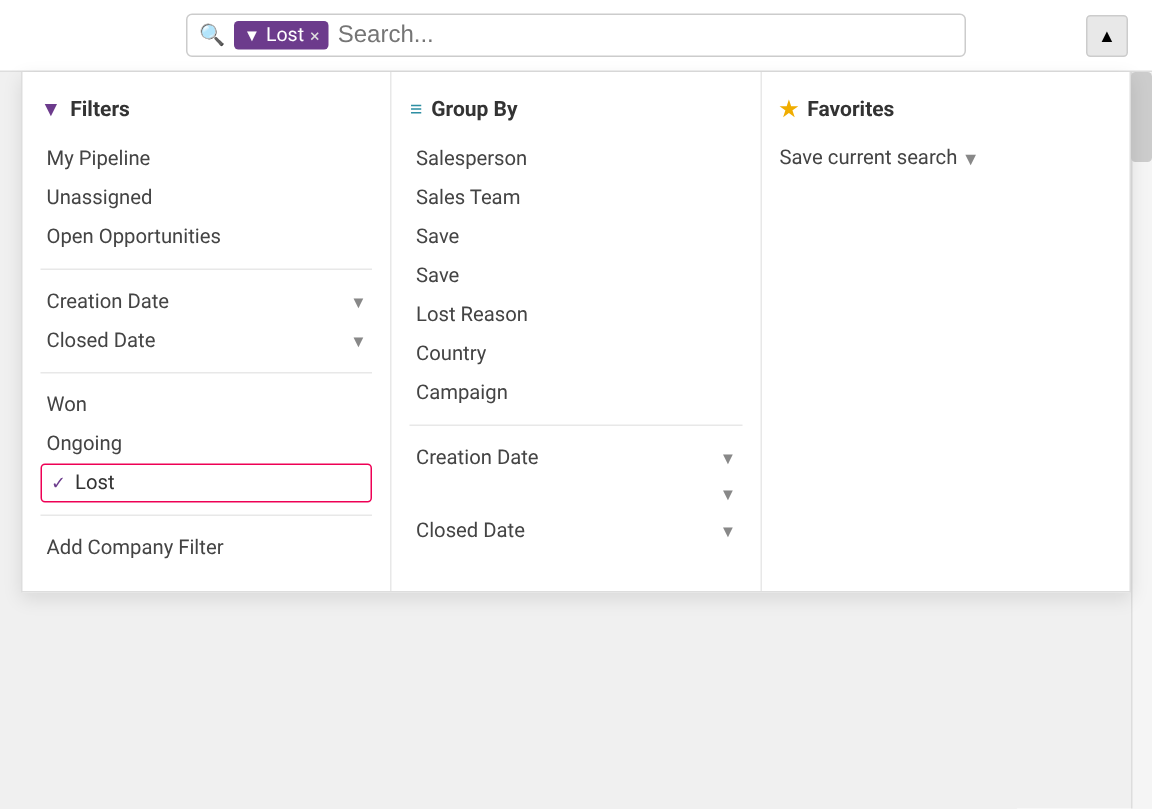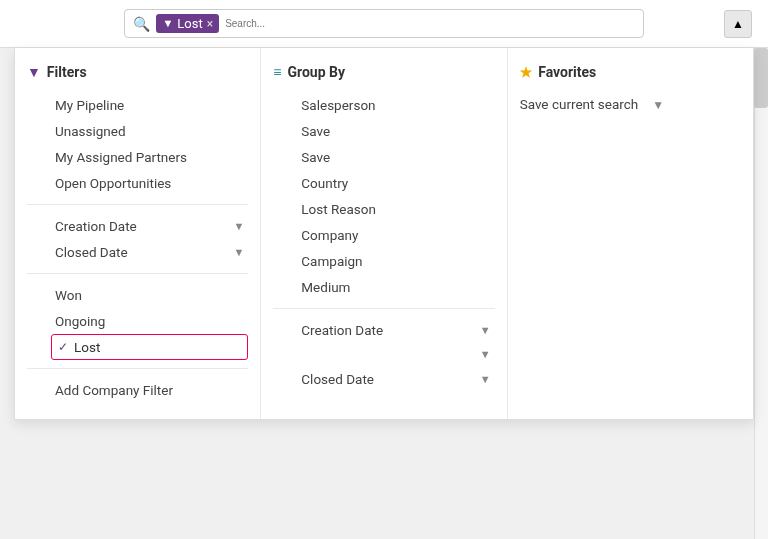--- a/index.html
+++ b/index.html
@@ -64,21 +64,21 @@
     .filter-tag .tag-close {
       cursor: pointer;
       font-size: 12px;
       color: #ddd;
     }
 
     .search-input {
       border: none;
       outline: none;
       flex: 1;
-      font-size: 10px;
+      font-size: 16px;
       color: #888;
     }
 
     .search-toggle-btn {
       position: absolute;
       right: 16px;
       width: 28px;
       height: 28px;
       border: 1px solid #ccc;
       background: #e8e8e8;
@@ -133,21 +133,20 @@
     }
 
     .filter-item {
       padding: 5px 4px;
       cursor: pointer;
       color: #444;
       font-size: 13.5px;
       display: flex;
       align-items: center;
       gap: 4px;
-      margin-left: 24px;
     }
 
     .filter-item.active {
       border: 1.5px solid #e05;
       border-radius: 3px;
       padding: 4px 6px;
       color: #333;
     }
 
     .filter-item.active .check-icon {
@@ -164,21 +163,21 @@
 
     .divider {
       border: none;
       border-top: 1px solid #e8e8e8;
       margin: 8px 0;
     }
 
     .save-current-search {
       display: flex;
       align-items: flex-end;
-      gap: 14px;
+      gap: 3px;
       color: #444;
       font-size: 13.5px;
       cursor: pointer;
       padding: 4px 0;
     }
 
     .save-current-search .arrow-icon {
       color: #888;
       font-size: 12px;
     }
@@ -230,23 +229,20 @@
     </div>
 
     <div>
       <div class="filter-item">
         <span>My Pipeline</span>
       </div>
       <div class="filter-item">
         <span>Unassigned</span>
       </div>
       <div class="filter-item">
-        <span>My Assigned Partners</span>
-      </div>
-      <div class="filter-item">
         <span>Open Opportunities</span>
       </div>
     </div>
 
     <hr class="divider">
 
     <div class="filter-item">
       <span>Creation Date</span>
       <span class="arrow-icon">▼</span>
     </div>
@@ -278,39 +274,36 @@
   <div class="panel-section">
     <div class="section-title">
       <span class="title-icon" style="color:#2e8fa3;">≡</span>
       <span>Group By</span>
     </div>
 
     <div class="filter-item">
       <span>Salesperson</span>
     </div>
     <div class="filter-item">
+      <span>Sales Team</span>
+    </div>
+    <div class="filter-item">
       <span>Save</span>
     </div>
     <div class="filter-item">
       <span>Save</span>
     </div>
     <div class="filter-item">
+      <span>Lost Reason</span>
+    </div>
+    <div class="filter-item">
       <span>Country</span>
     </div>
     <div class="filter-item">
-      <span>Lost Reason</span>
-    </div>
-    <div class="filter-item">
-      <span>Company</span>
-    </div>
-    <div class="filter-item">
       <span>Campaign</span>
-    </div>
-    <div class="filter-item">
-      <span>Medium</span>
     </div>
 
     <hr class="divider">
 
     <div class="filter-item">
       <span>Creation Date</span>
       <span class="arrow-icon">▼</span>
     </div>
     <div class="filter-item">
       <span class="arrow-icon">▼</span>

